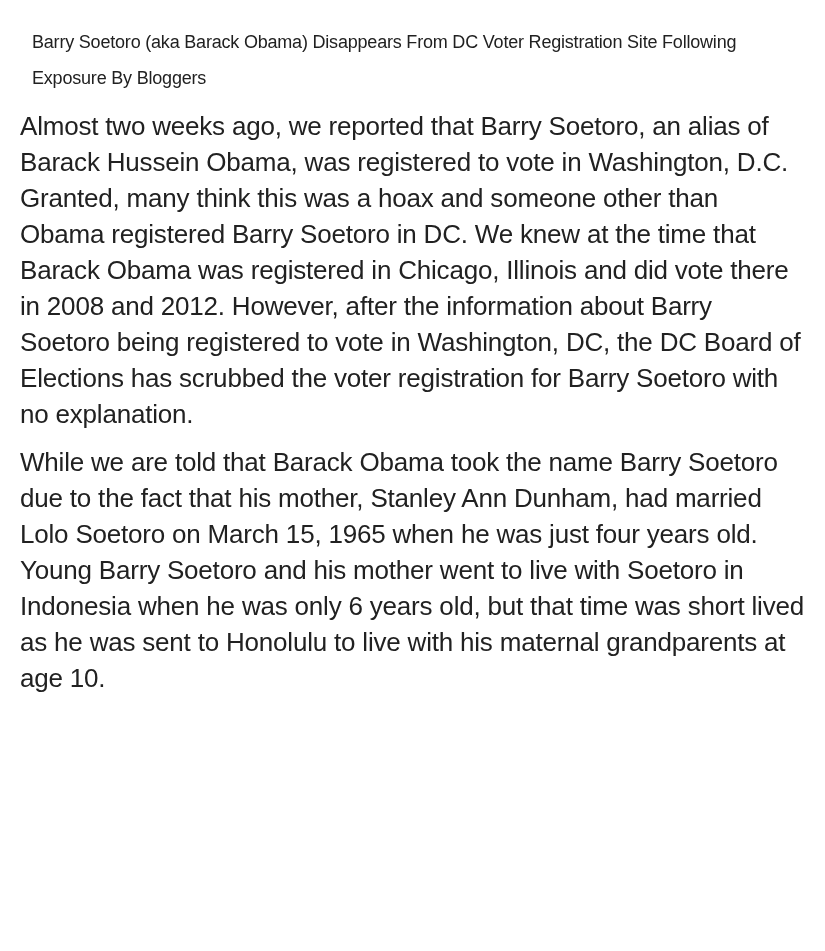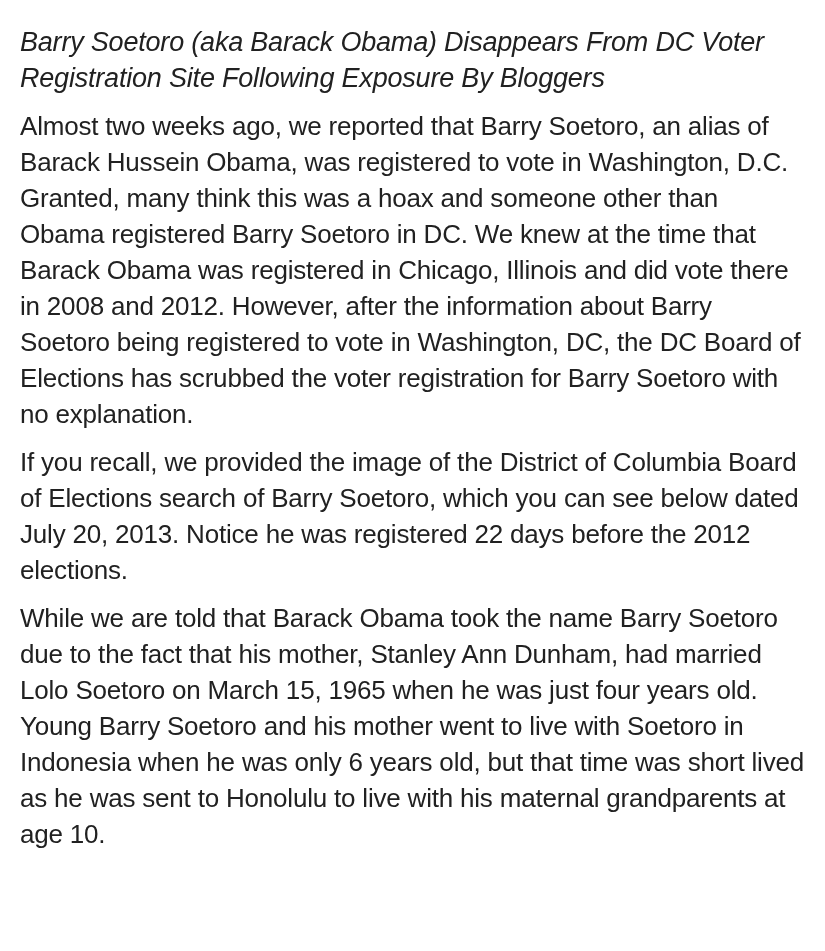--- a/index.html
+++ b/index.html
@@ -14,36 +14,34 @@
     font-family: "Liberation Sans", "DejaVu Sans", sans-serif;
     color: #212121;
     -webkit-font-smoothing: antialiased;
   }
   .article {
     box-sizing: border-box;
     width: 825px;
     padding: 24px 19px 0 20px;
   }
   .article-title {
-    font-size: 27px;
+    font-size: 18px;
     line-height: 36px;
     font-weight: 400;
     letter-spacing: -0.2px;
-    margin: 0 0 12px 0;
-    font-style: italic;
+    margin: 0 0 12px 12px;
   }
   .article-paragraph {
     font-size: 26px;
     line-height: 36px;
     font-weight: 400;
     letter-spacing: -0.2px;
     margin: 0 0 12px 0;
   }
 </style>
 </head>
 <body>
 
 <main class="article">
   <h1 class="article-title">Barry Soetoro (aka Barack Obama) Disappears From DC Voter Registration Site Following Exposure By Bloggers</h1>
   <p class="article-paragraph">Almost two weeks ago, we reported that Barry Soetoro, an alias of Barack Hussein Obama, was registered to vote in Washington, D.C. Granted, many think this was a hoax and someone other than Obama registered Barry Soetoro in DC. We knew at the time that Barack Obama was registered in Chicago, Illinois and did vote there in 2008 and 2012. However, after the information about Barry Soetoro being registered to vote in Washington, DC, the DC Board of Elections has scrubbed the voter registration for Barry Soetoro with no explanation.</p>
-  <p class="article-paragraph">If you recall, we provided the image of the District of Columbia Board of Elections search of Barry Soetoro, which you can see below dated July 20, 2013. Notice he was registered 22 days before the 2012 elections.</p>
   <p class="article-paragraph">While we are told that Barack Obama took the name Barry Soetoro due to the fact that his mother, Stanley Ann Dunham, had married Lolo Soetoro on March 15, 1965 when he was just four years old. Young Barry Soetoro and his mother went to live with Soetoro in Indonesia when he was only 6 years old, but that time was short lived as he was sent to Honolulu to live with his maternal grandparents at age 10.</p>
 </main>
 
 </body></html>

